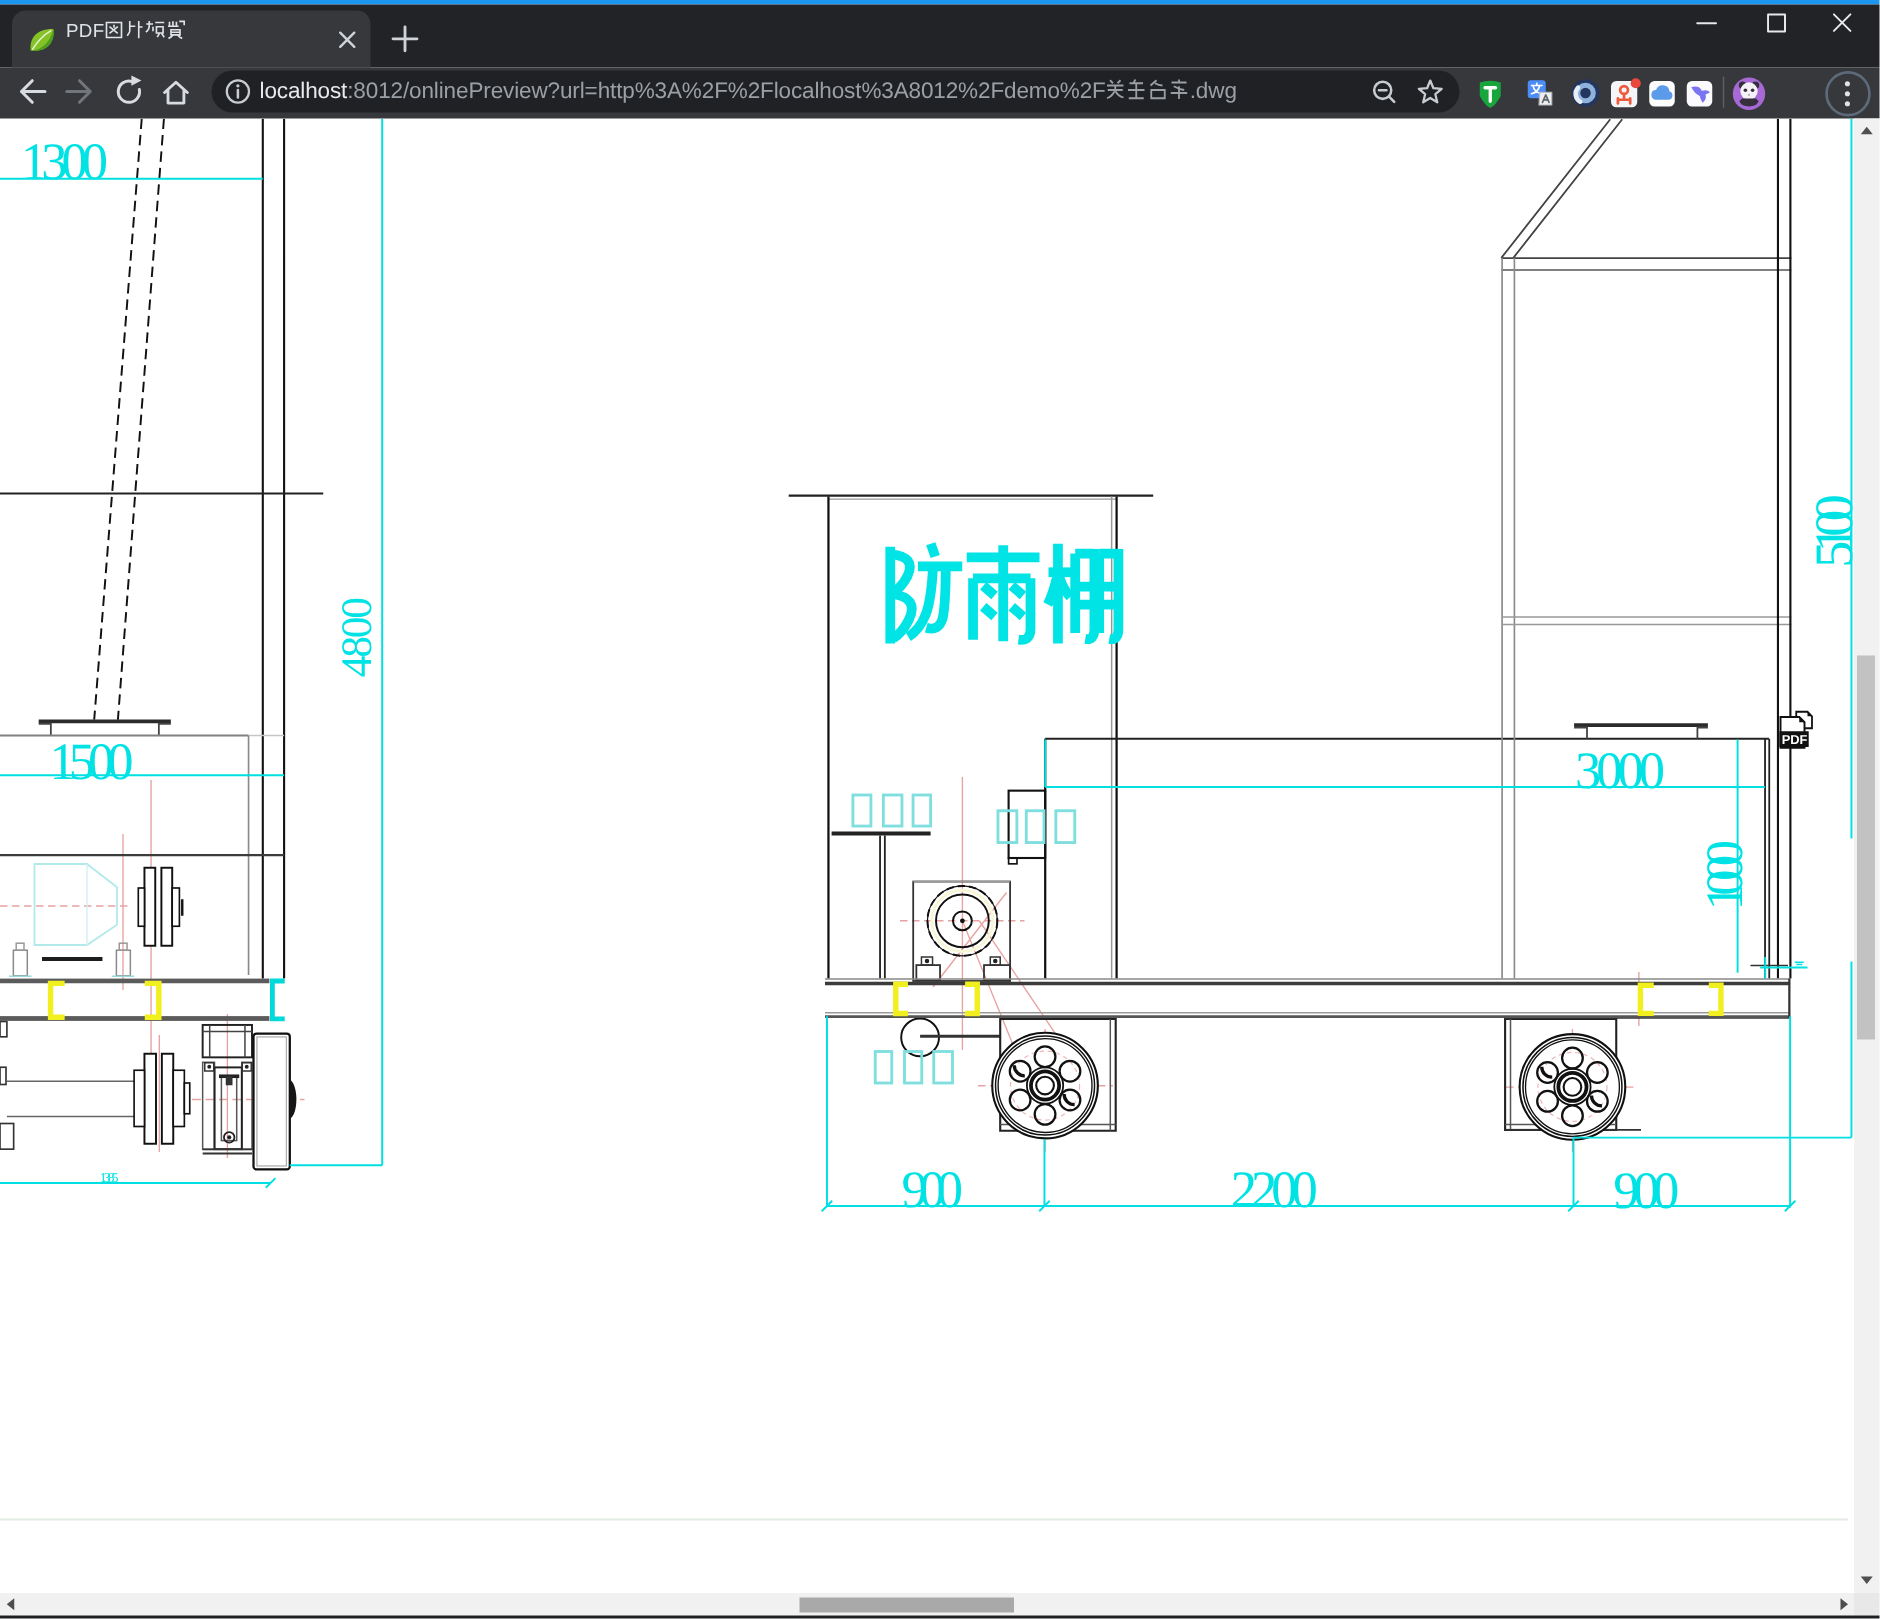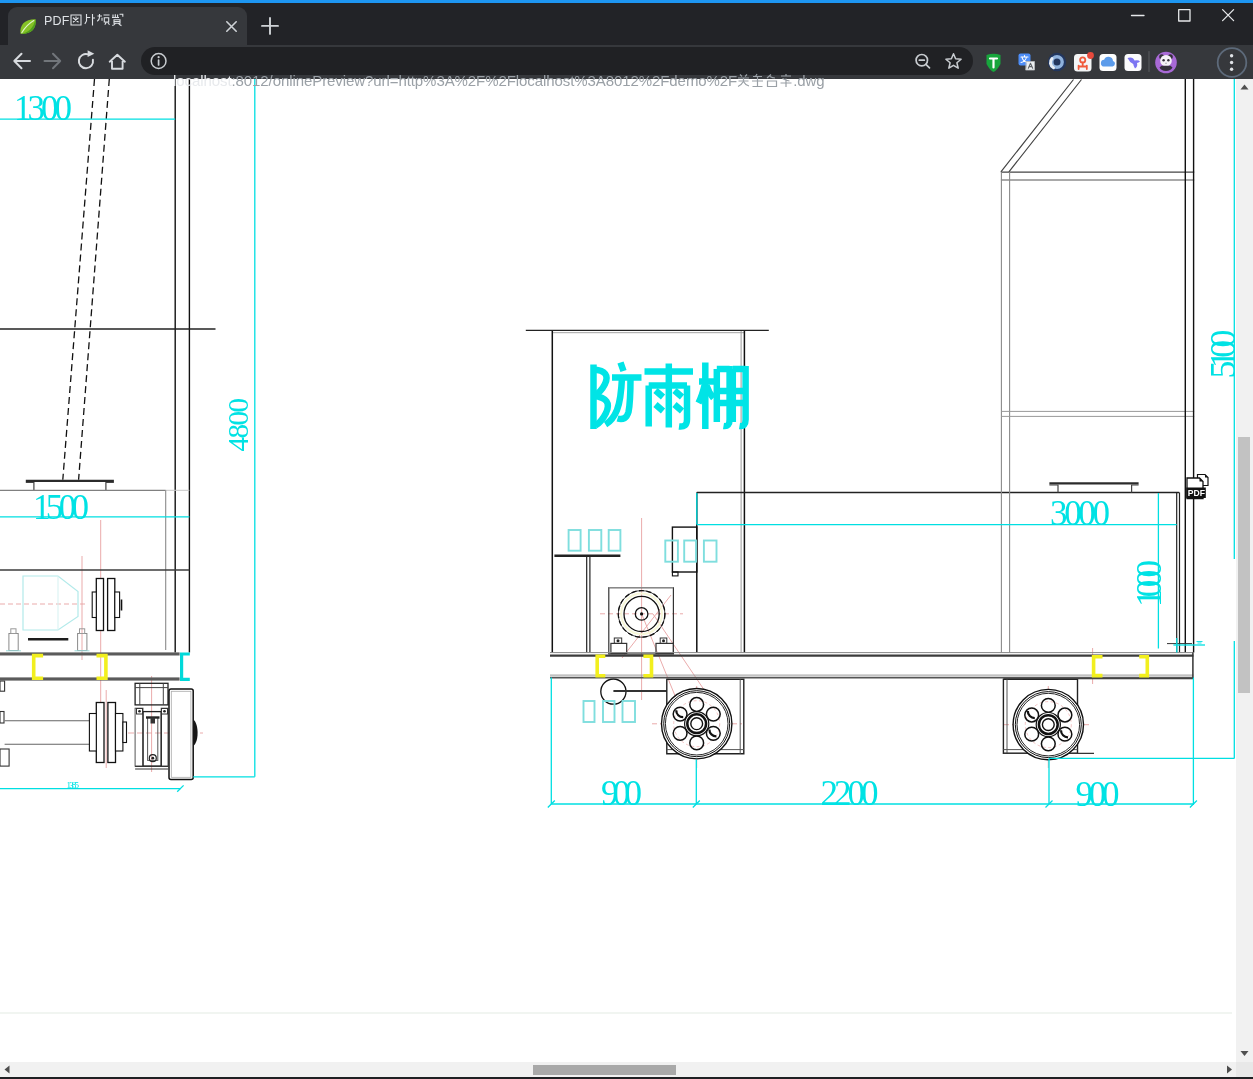--- a/index.html
+++ b/index.html
@@ -3,21 +3,21 @@
 <meta charset="utf-8">
 <style>
 html,body{margin:0;padding:0;width:1253px;height:1079px;overflow:hidden;background:#fff;font-family:"Liberation Sans",sans-serif;}
 *{box-sizing:border-box;}
 .abs{position:absolute;}
 #topline{left:0;top:0;width:1253px;height:2.5px;background:#1d96f2;}
 #titlebar{left:0;top:3px;width:1253px;height:42px;background:#222327;}
 #tab{left:8px;top:7px;width:239px;height:38px;background:#36383c;border-radius:9px 9px 0 0;}
 #toolbar{left:0;top:45px;width:1253px;height:34px;background:#36383c;}
 #pill{left:141px;top:47px;width:832px;height:28px;background:#202124;border-radius:14px;}
-#urltext{left:173px;top:47px;height:28px;line-height:28px;font-size:15px;color:#9aa0a6;white-space:nowrap;letter-spacing:-0.08px;margin-top:20px;}
+#urltext{left:173px;top:47px;height:28px;line-height:28px;font-size:15px;color:#9aa0a6;white-space:nowrap;letter-spacing:-0.08px;}
 #urltext b{color:#e8eaed;font-weight:normal;}
 #tabtitle{left:44px;top:13px;font-size:12.5px;color:#dfe2e6;letter-spacing:0.2px;}
 #content{left:0;top:79px;width:1236px;height:1008px;background:#fff;overflow:hidden;}
 #vsb{left:1236px;top:79px;width:17px;height:983px;background:#f1f1f1;}
 #vthumb{left:1238px;top:437px;width:12px;height:256px;background:#c2c2c2;}
 #hsb{left:0;top:1062px;width:1236px;height:15px;background:#f1f1f1;}
 #hthumb{left:533px;top:1064.5px;width:143px;height:10px;background:#a9a9a9;}
 #corner{left:1236px;top:1062px;width:17px;height:15px;background:#e8e8e8;}
 #botline{left:0;top:1077px;width:1253px;height:2px;background:#1f2023;}
 </style>

